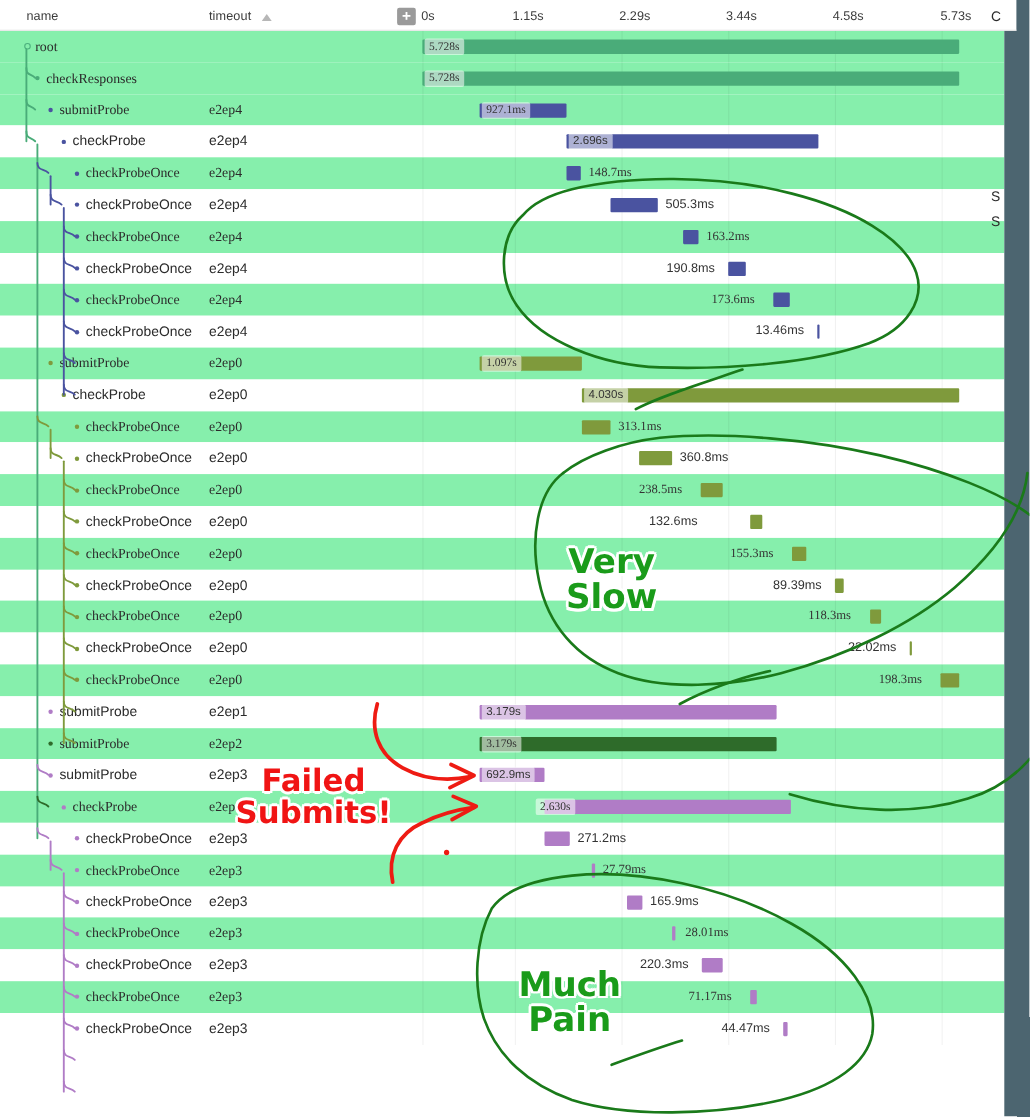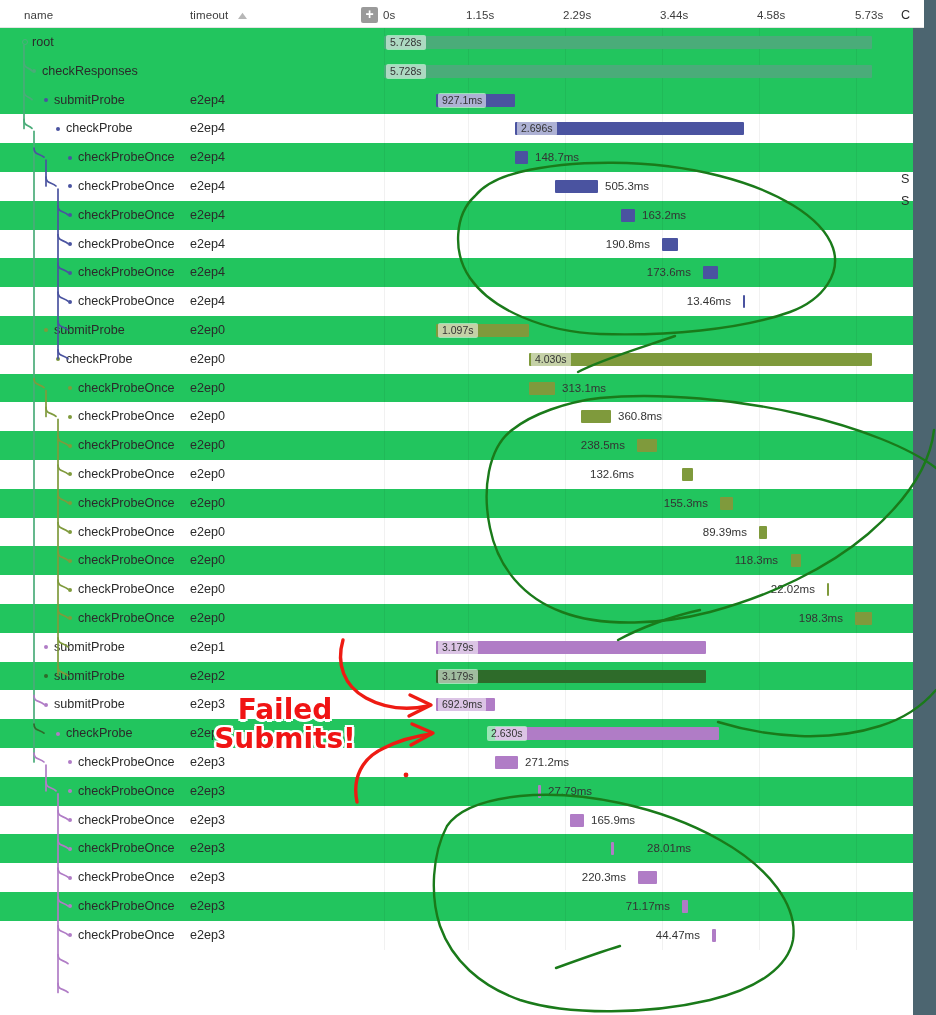--- a/index.html
+++ b/index.html
@@ -75,21 +75,21 @@
     position: absolute;
     top: 28px; left: 0;
     width: 913px;
     z-index: 1;
   }
   .row {
     position: relative;
     height: 28.8px;
     width: 913px;
   }
-  .row.odd  { background: #22c55e; }
+  .row.odd  { background: #86efac; font-family: Liberation Serif, serif; }
   .row.even { background: #ffffff; }
 
   .row-name {
     position: absolute;
     top: 7px;
     font-size: 12.6px;
     color: #2b2b2b;
     white-space: nowrap;
   }
   .row-dataset {
@@ -575,21 +575,21 @@
         <div class="gridline" style="left: 384px;"></div>
         <div class="gridline" style="left: 468px;"></div>
         <div class="gridline" style="left: 565px;"></div>
         <div class="gridline" style="left: 662px;"></div>
         <div class="gridline" style="left: 759px;"></div>
         <div class="gridline" style="left: 856px;"></div>
         <div class="node-dot" style="left: 68px; background: rgb(176, 124, 198);"></div>
         <span class="row-name" style="left: 78px;">checkProbeOnce</span>
         <span class="row-dataset">e2ep3</span>
         <div class="bar" style="left: 611px; width: 3px; background: rgb(176, 124, 198);"></div>
-        <span class="bar-label-out" style="left: 647px;">28.01ms</span>
+        <span class="bar-label-out" style="left: 623px;">28.01ms</span>
       </div>
       <div class="row even">
         <div class="gridline" style="left: 384px;"></div>
         <div class="gridline" style="left: 468px;"></div>
         <div class="gridline" style="left: 565px;"></div>
         <div class="gridline" style="left: 662px;"></div>
         <div class="gridline" style="left: 759px;"></div>
         <div class="gridline" style="left: 856px;"></div>
         <div class="node-dot" style="left: 68px; background: rgb(176, 124, 198);"></div>
         <span class="row-name" style="left: 78px;">checkProbeOnce</span>
@@ -721,15 +721,19 @@
       <path d="M343,640 C336,664 344,686 366,698 C386,709 408,710 428,706" fill="none" stroke="#ee1b13" stroke-width="3.4" stroke-linecap="round"></path>
       <path d="M410,695 L431,705 L409,716" fill="none" stroke="#ee1b13" stroke-width="3.4" stroke-linecap="round" stroke-linejoin="round"></path>
     </g>
     <g>
       <path d="M357,802 C352,778 362,758 384,748 C400,740 416,736 431,734" fill="none" stroke="#ee1b13" stroke-width="3.4" stroke-linecap="round"></path>
       <path d="M412,724 L433,733 L411,745" fill="none" stroke="#ee1b13" stroke-width="3.4" stroke-linecap="round" stroke-linejoin="round"></path>
       <circle cx="406" cy="775" r="2.4" fill="#ee1b13"></circle>
     </g>
   </svg>
 
+    <div class="annot-text annot-green" style="left: 496px; top: 496px; width: 120px;">Very
+Slow</div>
+    <div class="annot-text annot-green" style="left: 458px; top: 880px; width: 120px;">Much
+Pain</div>
     <div class="annot-text annot-red" style="left: 205px; top: 696px; width: 160px;">Failed
 Submits!</div>
   </div>
 
 </body></html>

